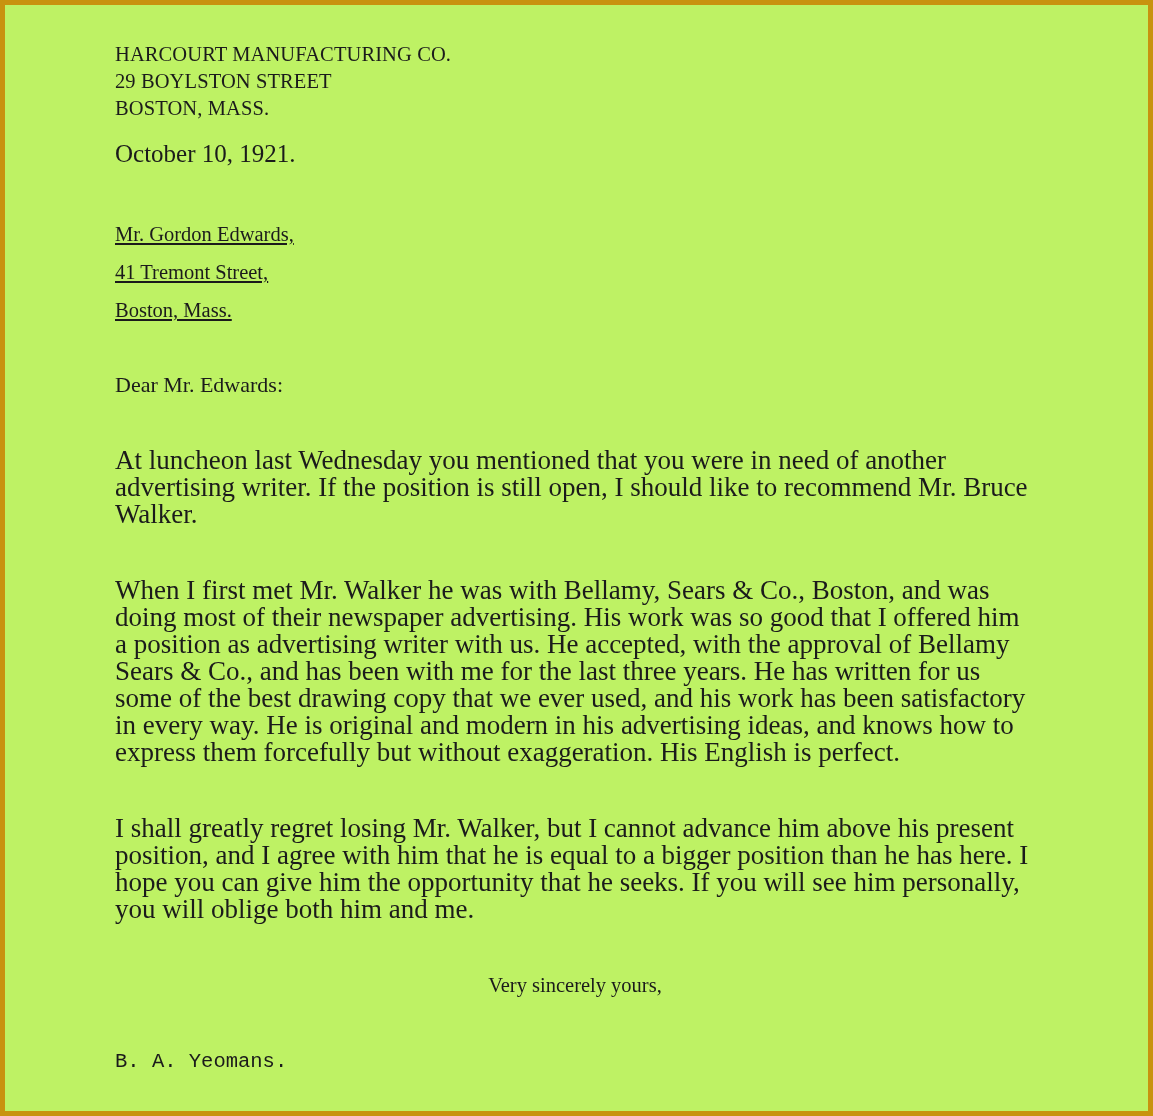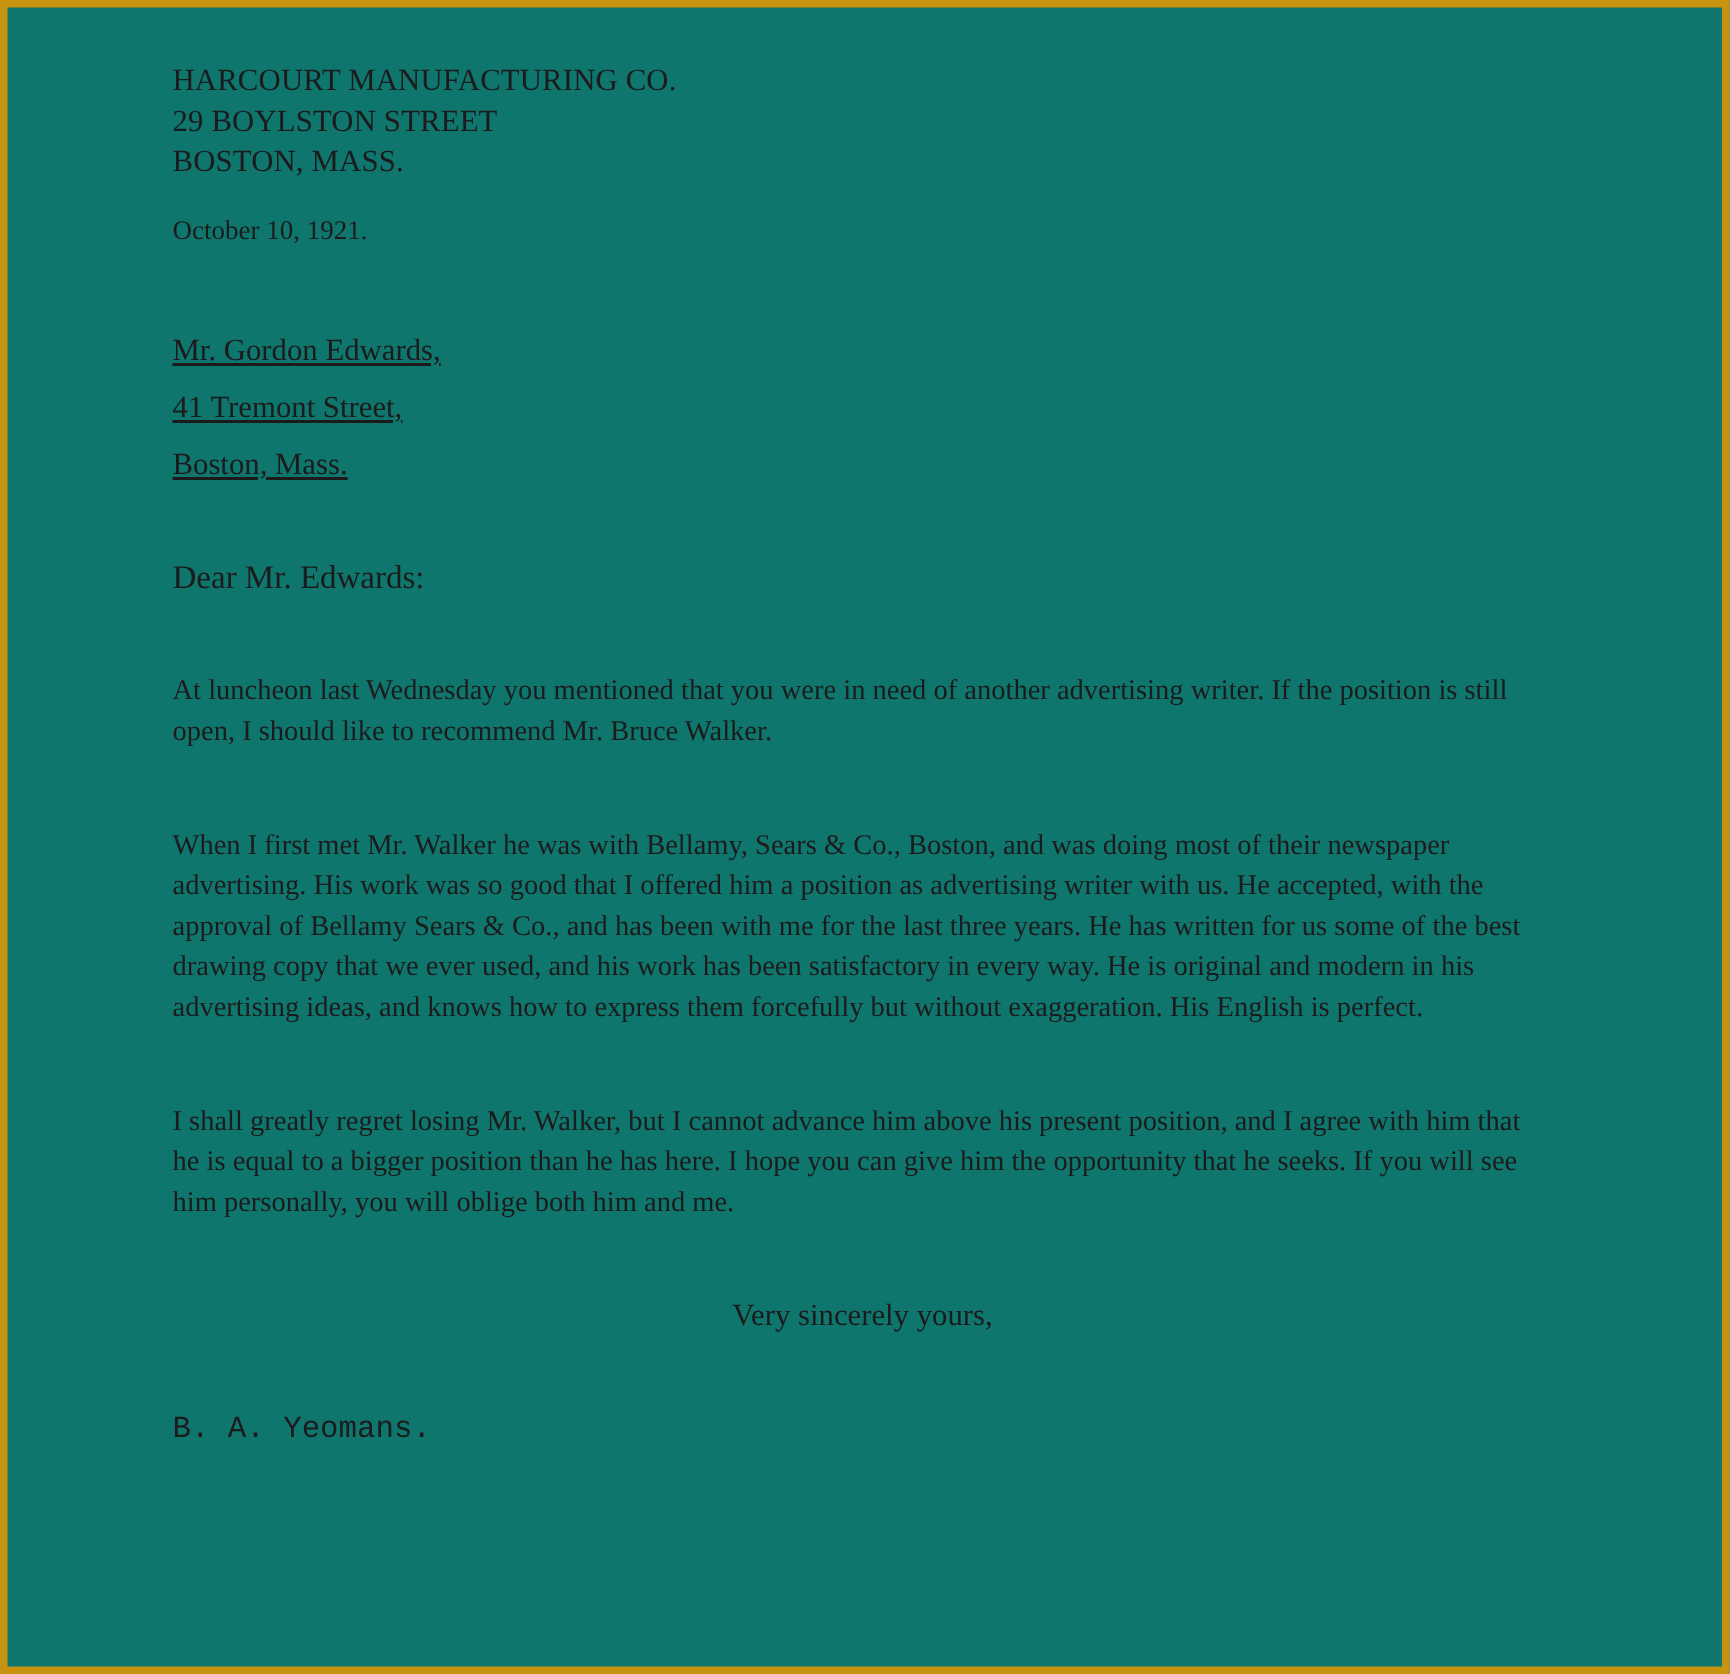--- a/index.html
+++ b/index.html
@@ -18,21 +18,21 @@
 
   
   .page-frame {
     position: absolute;
     top: 0;
     left: 0;
     width: 1153px;
     height: 1116px;
     box-sizing: border-box;
     border: 5px solid #c8930f;
-    background: #0f766e;
+    background: #bef264;
   }
 
   .letter {
     position: absolute;
     left: 110px;
     top: 36px;
     width: 920px;
   }
 
   
@@ -40,21 +40,21 @@
     margin: 0 0 18px 0;
   }
   .letterhead .lh-line {
     font-size: 20.5px;
     line-height: 27px;
     letter-spacing: 0.1px;
     white-space: nowrap;
   }
 
   .date-line {
-    font-size: 18px;
+    font-size: 25px;
     line-height: 27px;
     margin: 0 0 48px 0;
   }
 
   
   .inside-address {
     margin: 0 0 42px 0;
     text-decoration: underline;
   }
   .inside-address .addr-line {
@@ -62,21 +62,21 @@
     line-height: 38px;
   }
 
   .salutation {
     font-size: 22px;
     line-height: 27px;
     margin: 0 0 49px 0;
   }
 
   .body-par {
-    font-size: 19px;
+    font-size: 27px;
     line-height: 27px;
     margin: 0 0 49px 0;
     text-align: left;
   }
 
   .closing {
     font-size: 20.5px;
     line-height: 27px;
     margin: 0 0 49px 0;
     text-align: center;

